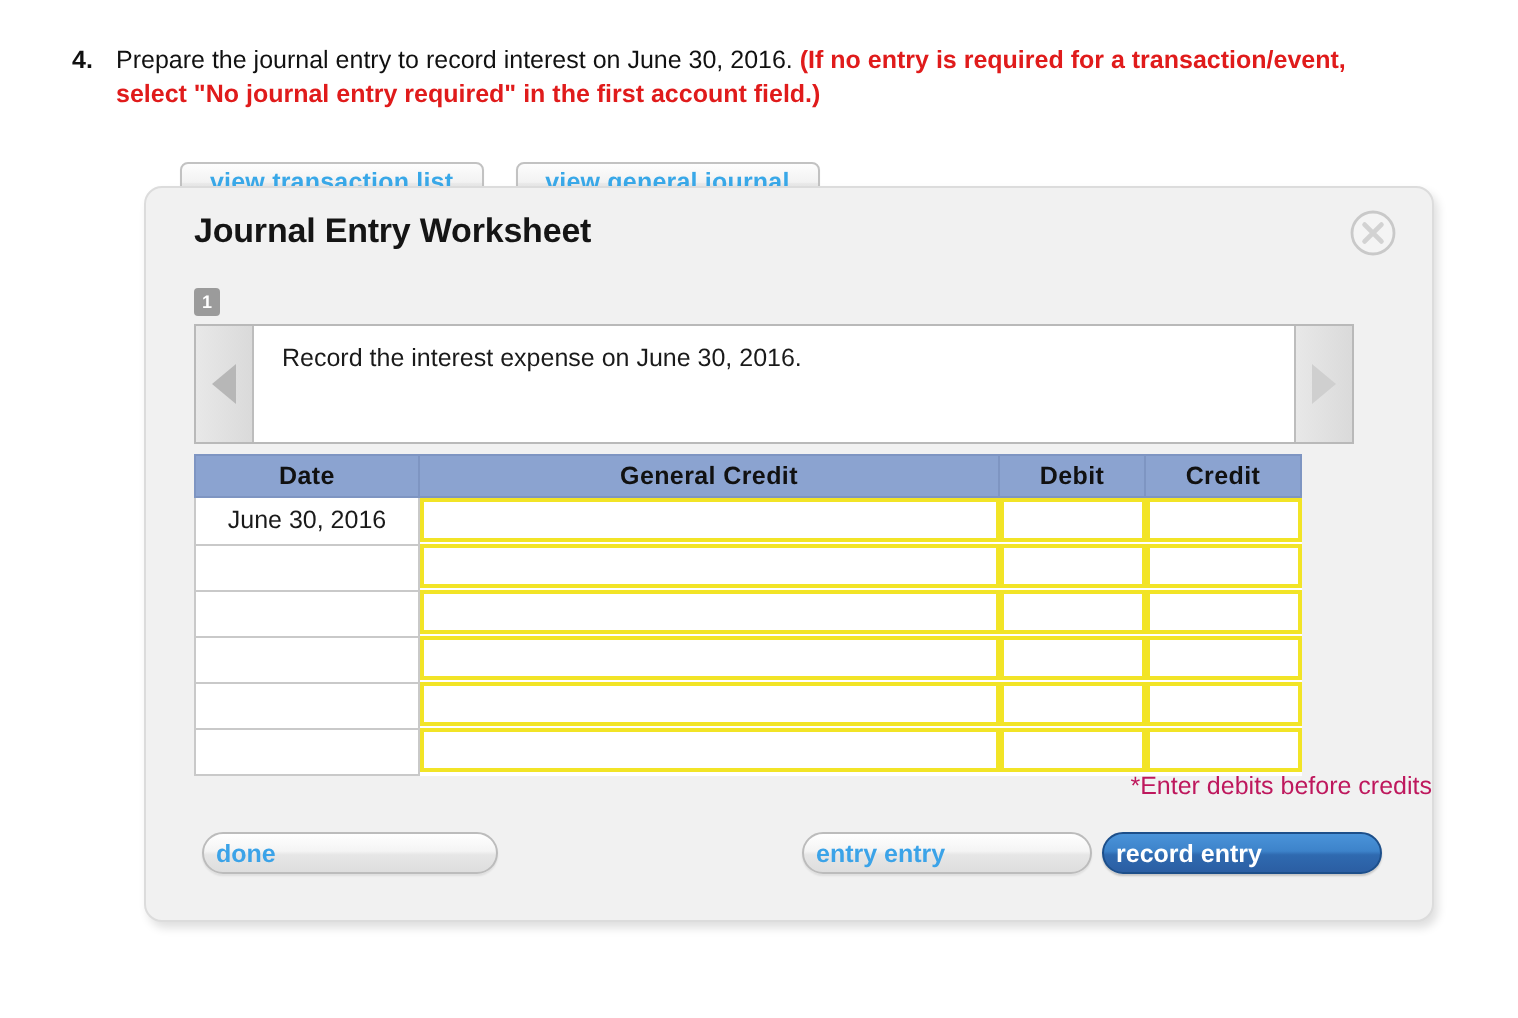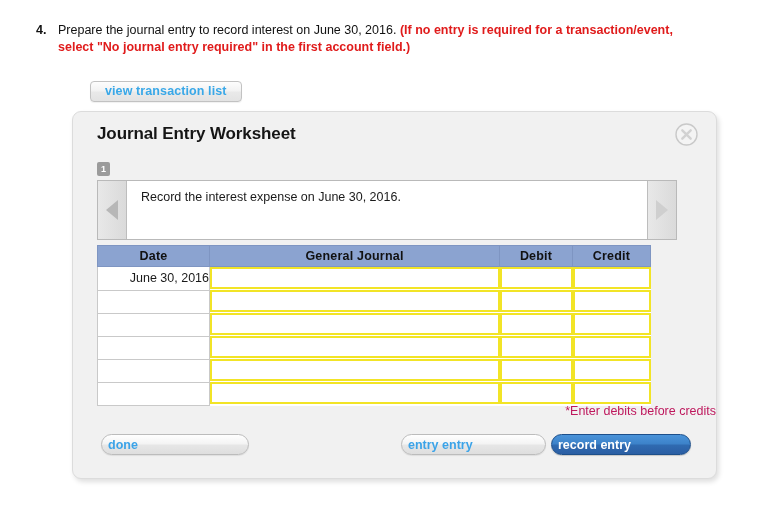--- a/index.html
+++ b/index.html
@@ -66,21 +66,21 @@
     letter-spacing: 0.1px;
     cursor: pointer;
     font-family: "Liberation Sans", sans-serif;
     box-shadow: 0 1px 1px rgba(0,0,0,0.06);
   }
 
   
   .dialog {
     position: absolute;
     left: 72px;
-    top: 111px;
+    top: 93px;
     width: 645px;
     height: 368px;
     box-sizing: border-box;
     background: #f1f1f1;
     border: 1px solid #dcdcdc;
     border-radius: 9px;
     box-shadow: 2px 3px 5px rgba(0,0,0,0.13);
   }
   .dialog-title {
     position: absolute;
@@ -178,21 +178,21 @@
     padding: 0;
     letter-spacing: 0.2px;
   }
   .jtable td {
     height: 22px;
     padding: 0;
     border: 1px solid #c9c9c9;
     background: #ffffff;
   }
   .jtable td.date-cell {
-    text-align: right;
+    text-align: center;
     font-size: 12.5px;
     color: #1a1a1a;
   }
   .cell-input {
     border: 2px solid #f2e426;
     height: 22px;
     box-sizing: border-box;
     background: #ffffff;
     cursor: text;
   }
@@ -257,20 +257,21 @@
 <div class="question">
   <span class="q-num">4.</span>
   <span class="q-body">
     <span>Prepare the journal entry to record interest on June 30, 2016.</span>
     <span class="q-red">(If no entry is required for a transaction/event, select "No journal entry required" in the first account field.)</span>
   </span>
 </div>
 
 <div class="view-buttons">
   <button class="view-btn">view transaction list</button>
+  <button class="view-btn">view general journal</button>
 </div>
 
 <div class="dialog">
 
   <div class="dialog-title">Journal Entry Worksheet</div>
 
   <div class="close-icon">
     <svg width="25" height="25" viewBox="0 0 25 25" aria-hidden="true">
       <circle cx="12.5" cy="12.5" r="10.5" fill="#f4f4f4" stroke="#c9c9c9" stroke-width="1.4"></circle>
       <path d="M8.3 8.3 L16.7 16.7 M16.7 8.3 L8.3 16.7" stroke="#d2d2d2" stroke-width="2.4" stroke-linecap="round"></path>
@@ -292,21 +293,21 @@
   <table class="jtable">
     <colgroup>
       <col style="width:112px">
       <col style="width:290px">
       <col style="width:73px">
       <col style="width:78px">
     </colgroup>
     <thead>
       <tr>
         <th>Date</th>
-        <th>General Journal</th>
+        <th>General Credit</th>
         <th>Debit</th>
         <th>Credit</th>
       </tr>
     </thead>
     <tbody>
       <tr>
         <td class="date-cell">June 30, 2016</td>
         <td class="input-td">
             <div class="cell-input"></div>
           </td>

